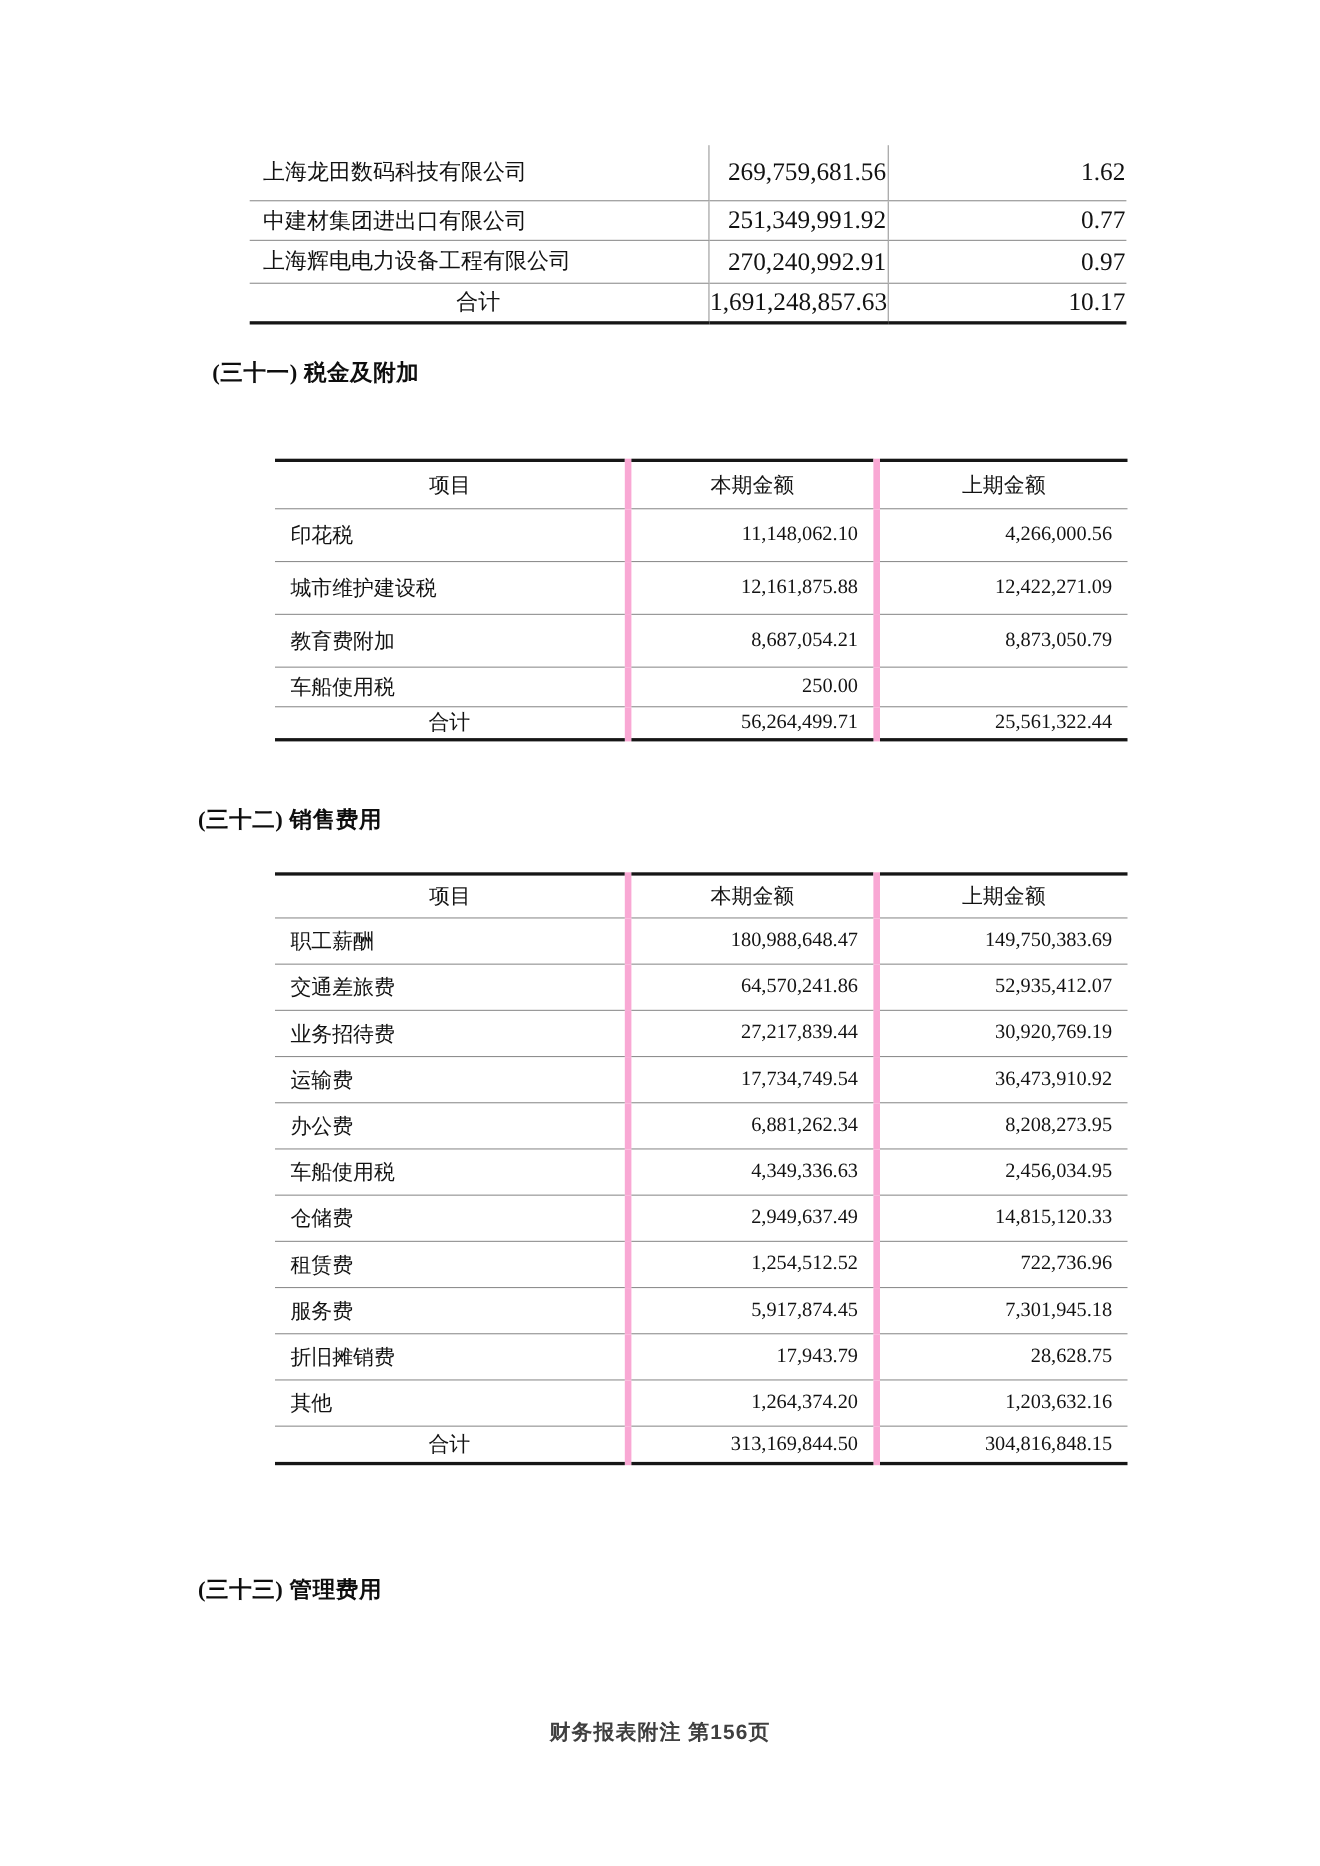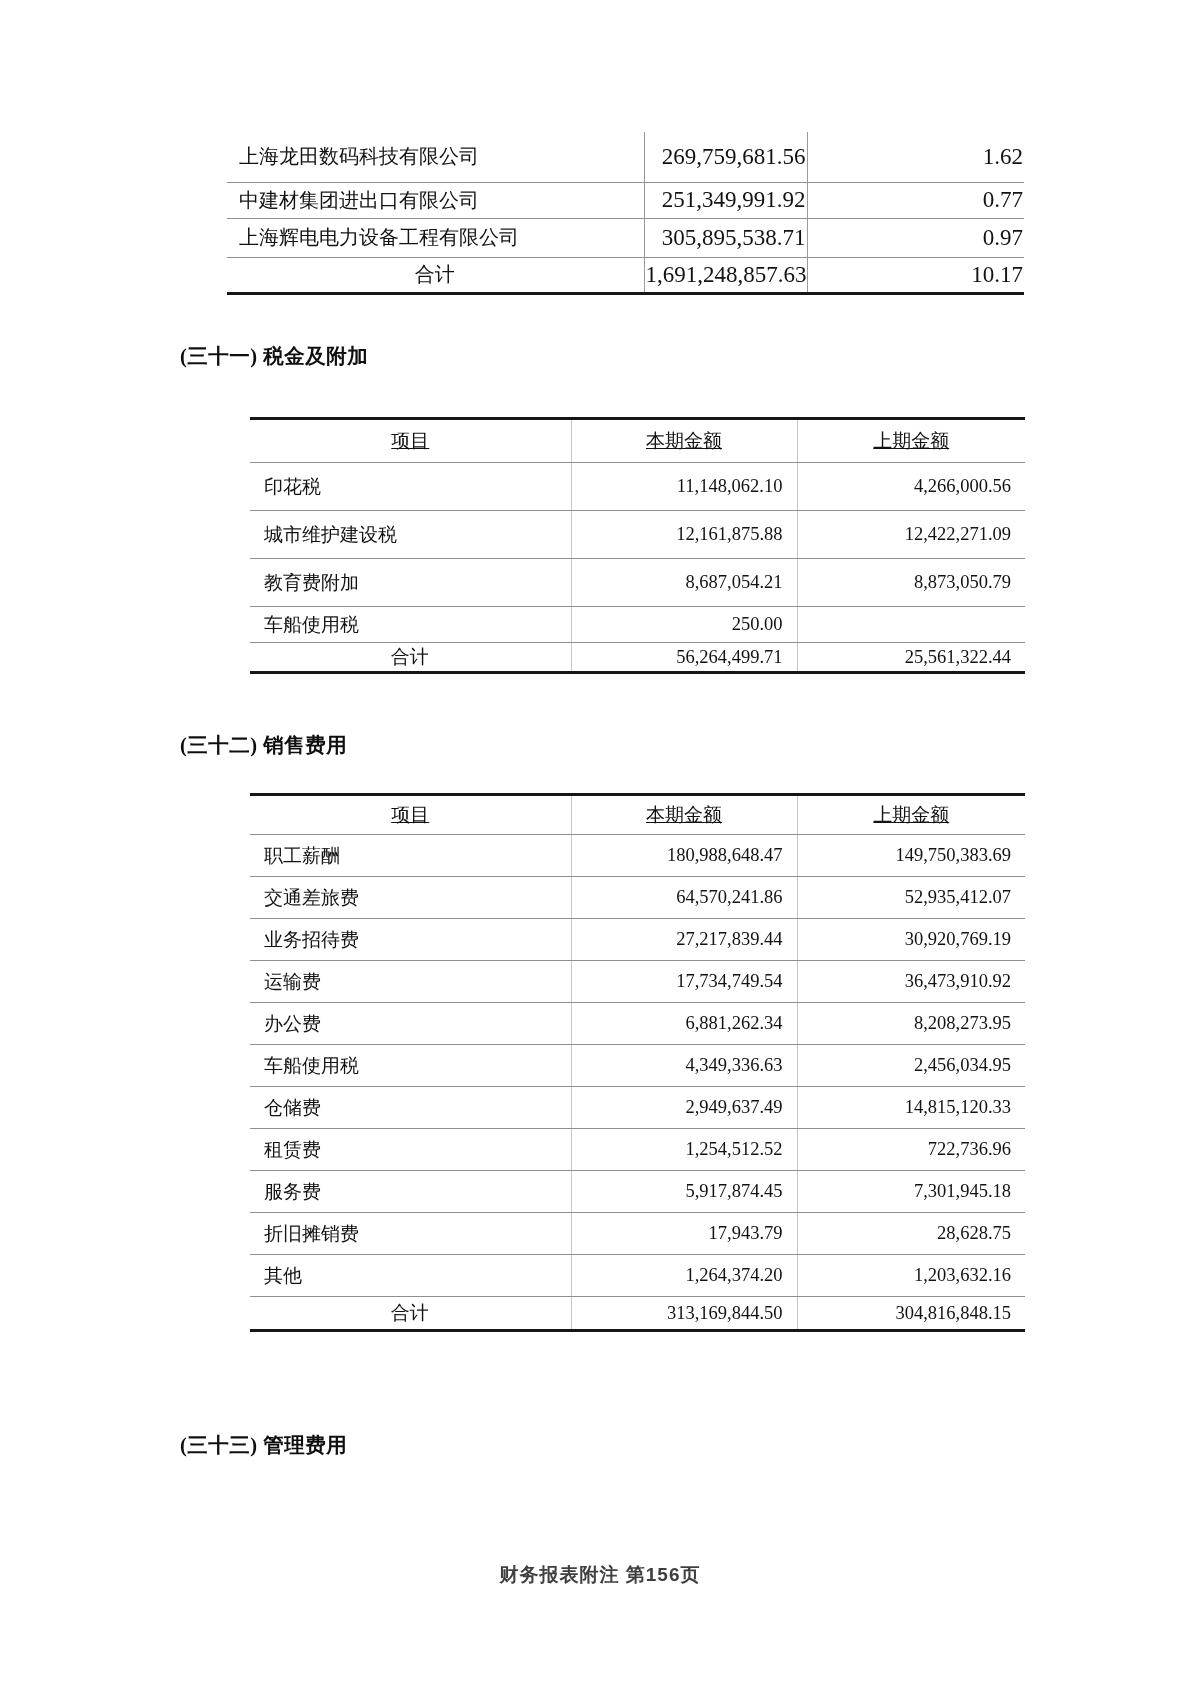--- a/index.html
+++ b/index.html
@@ -47,46 +47,45 @@
 
   
   table.sec-table {
     width: 775px;
     border-top: 3px solid #161616;
   }
   table.sec-table th {
     font-size: 19px;
     text-align: center;
     border-bottom: 1px solid #8f8f8f;
-    text-decoration: underline;
   }
   table.sec-table td {
     font-size: 19px;
     border-bottom: 1px solid #8f8f8f;
   }
   table.sec-table th + th,
-  table.sec-table td + td { border-left: 1px solid #f9a8d4; }
+  table.sec-table td + td { border-left: 6px solid #f9a8d4; }
   table.sec-table td.item { text-align: left; padding-left: 14px; }
   table.sec-table td.num  { text-align: right; padding-right: 14px; font-size: 18.5px; }
   table.sec-table tr.total-row td { border-bottom: 3px solid #161616; }
   table.sec-table tr.total-row td.item { text-align: center; padding-left: 0; }
 
   #table-31 { left: 250px; top: 417px; }
   #table-32 { left: 250px; top: 793px; }
 
   
   .section-heading {
     left: 180px;
     font-size: 20.5px;
     font-weight: bold;
     color: #0e0e0e;
     letter-spacing: 0.5px;
     white-space: nowrap;
   }
-  #heading-31 { top: 342px; }
+  #heading-31 { top: 324px; margin-left: 13px; }
   #heading-32 { top: 731px; }
   #heading-33 { top: 1431px; }
 
   
   #page-footer {
     top: 1562px;
     left: 0;
     width: 1200px;
     text-align: center;
     font-family: Liberation Sans, sans-serif;
@@ -111,21 +110,21 @@
       <td class="num">269,759,681.56</td>
       <td class="num">1.62</td>
     </tr>
     <tr style="height:36px">
       <td class="name">中建材集团进出口有限公司</td>
       <td class="num">251,349,991.92</td>
       <td class="num">0.77</td>
     </tr>
     <tr style="height:39px">
       <td class="name">上海辉电电力设备工程有限公司</td>
-      <td class="num">305,895,538.71</td>
+      <td class="num">270,240,992.91</td>
       <td class="num">0.97</td>
     </tr>
     <tr style="height:36px" class="total-row">
       <td class="name">合计</td>
       <td class="num">1,691,248,857.63</td>
       <td class="num">10.17</td>
     </tr>
   </tbody>
 </table>
 

